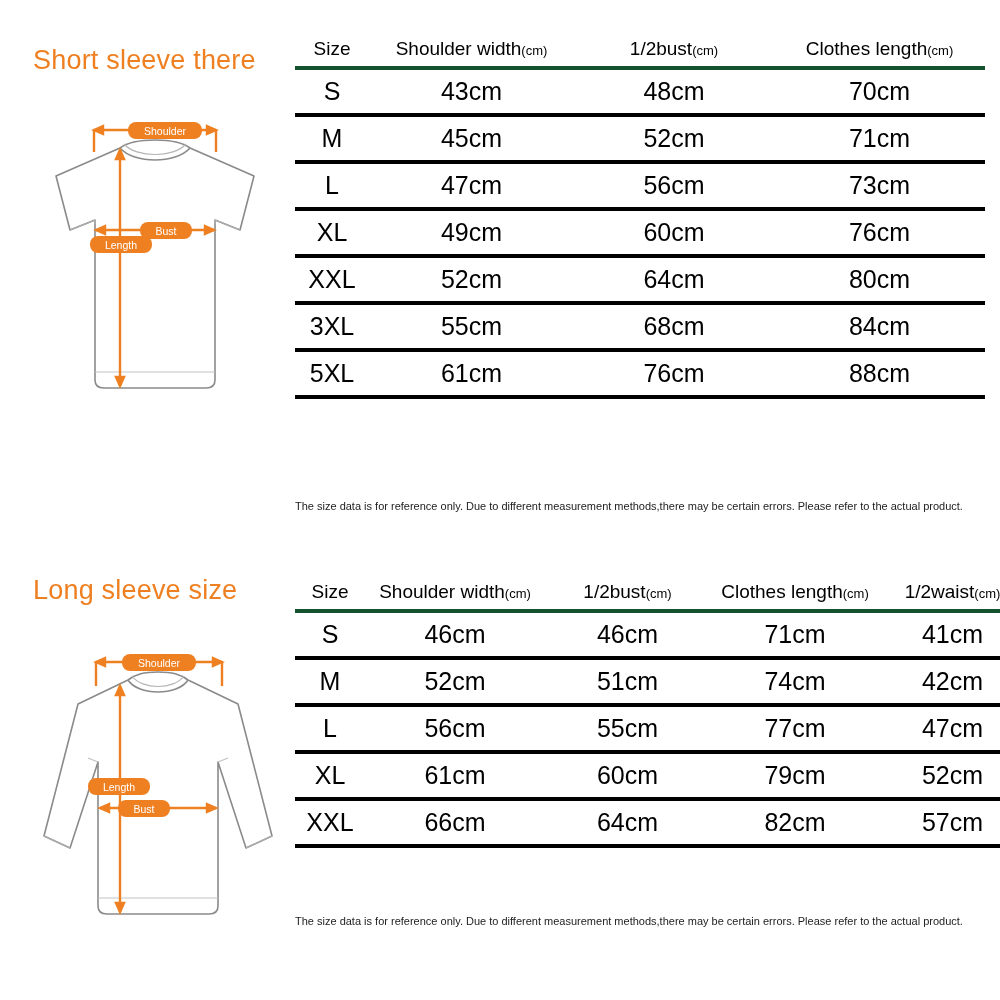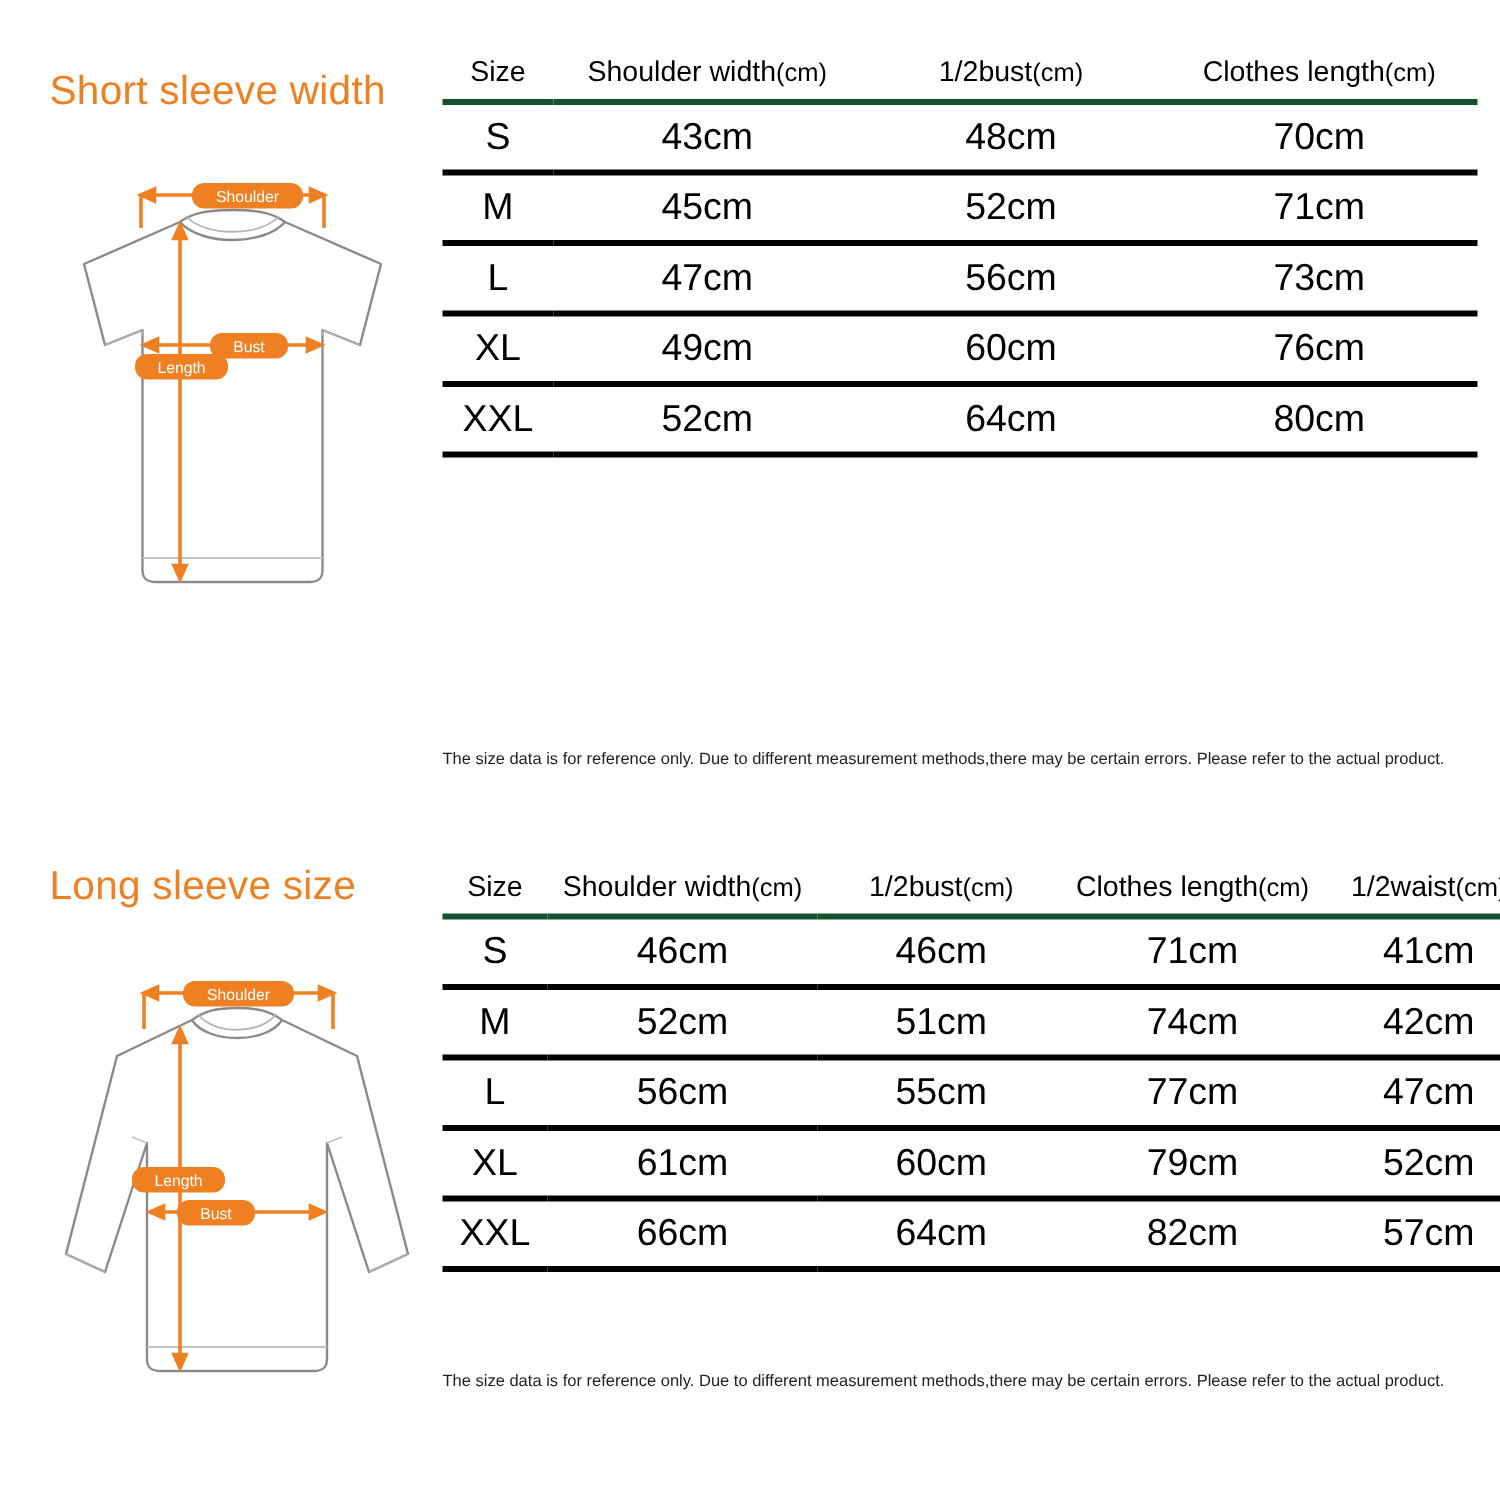--- a/index.html
+++ b/index.html
@@ -57,21 +57,21 @@
     vertical-align: middle;
     border-bottom: 4px solid #14532d;
   }
   table.size-table tbody td {
     font-size: 25px;
     color: #000;
     height: 47px;
     vertical-align: middle;
     border-bottom: 4px solid #000;
   }
-  .unit { font-size: 17px; }
+  .unit { font-size: 13px; }
 
   
   #short-table col.c-size { width: 74px; }
   #short-table col.c-a    { width: 205px; }
   #short-table col.c-b    { width: 200px; }
   #short-table col.c-c    { width: 211px; }
 
   #long-table col.c-size { width: 70px; }
   #long-table col.c-a    { width: 180px; }
   #long-table col.c-b    { width: 165px; }
@@ -90,21 +90,21 @@
 
   
 </style>
 </head>
 <body>
 
 <div class="page">
 
   <div class="section" id="short-sleeve-section">
 
-    <div class="section-title" id="short-title">Short sleeve width</div>
+    <div class="section-title" id="short-title">Short sleeve there</div>
 
     <div class="illus" id="short-illus">
       <svg viewBox="0 0 290 310" xmlns="http://www.w3.org/2000/svg">
 
         <g fill="#ffffff" stroke="#8a8a8a" stroke-width="1.6" stroke-linejoin="round">
           <path d="M110 48 C118 42 128 40 145 40 C162 40 172 42 180 48
                    L244 76 L230 130 L205 120 L205 280
                    C205 286 202 288 196 288 L94 288
                    C88 288 85 286 85 280 L85 120 L60 130 L46 76 Z"></path>
 
@@ -198,20 +198,32 @@
             <td>XL</td>
             <td>49cm</td>
             <td>60cm</td>
             <td>76cm</td>
           </tr>
           <tr>
             <td>XXL</td>
             <td>52cm</td>
             <td>64cm</td>
             <td>80cm</td>
+          </tr>
+          <tr>
+            <td>3XL</td>
+            <td>55cm</td>
+            <td>68cm</td>
+            <td>84cm</td>
+          </tr>
+          <tr>
+            <td>5XL</td>
+            <td>61cm</td>
+            <td>76cm</td>
+            <td>88cm</td>
           </tr>
         </tbody>
       </table>
     </div>
 
     <div class="note" id="short-note">The size data is for reference only. Due to different measurement methods,there may be certain errors. Please refer to the actual product.</div>
   </div>
 
   <div class="section" id="long-sleeve-section">
 

